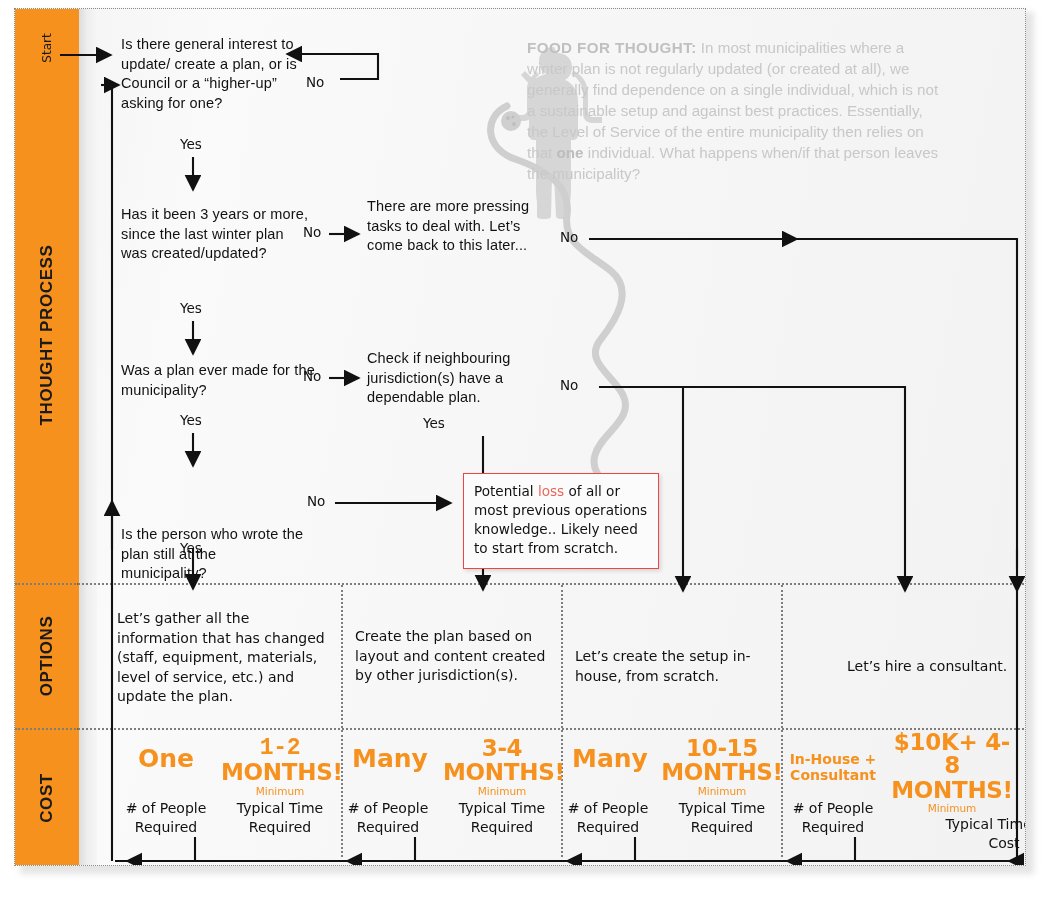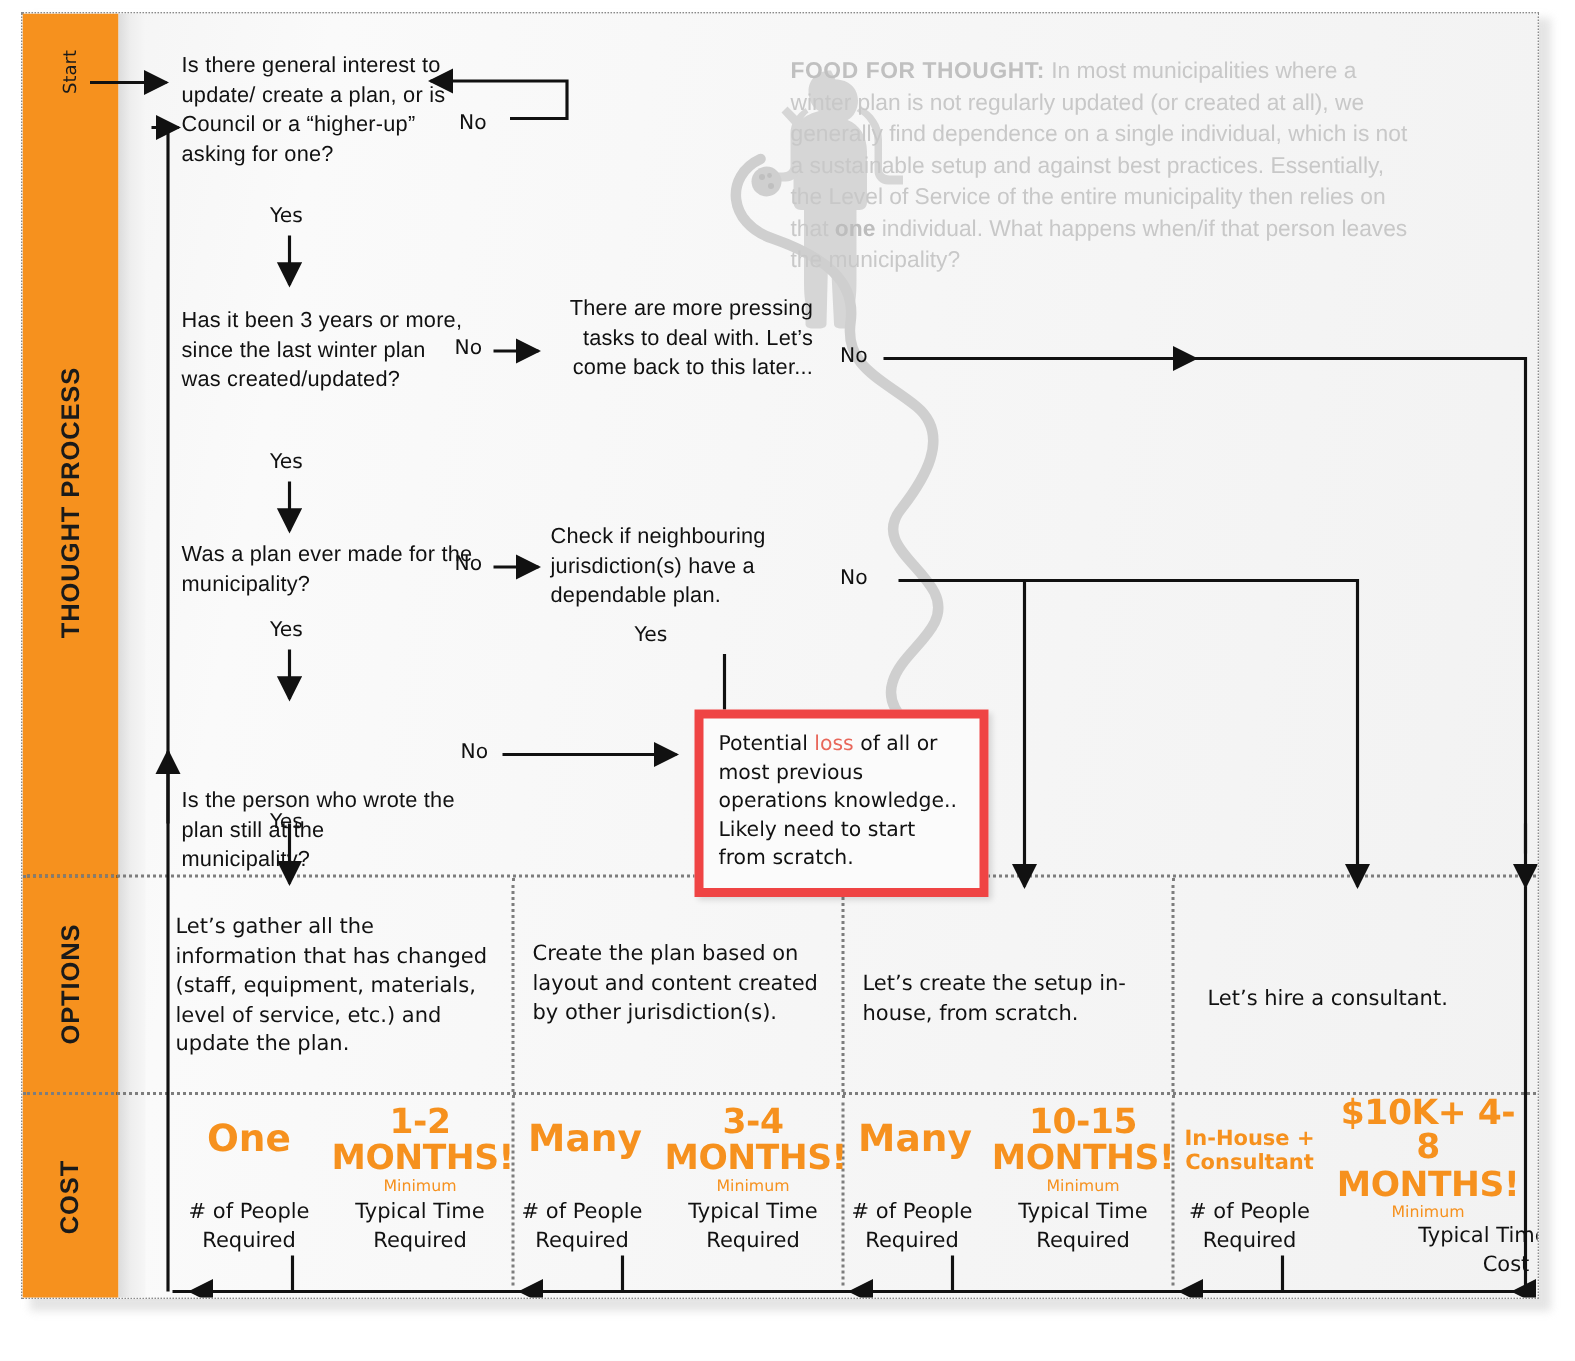--- a/index.html
+++ b/index.html
@@ -85,21 +85,21 @@
   }
   .fft b{color:#c0c0c0;font-weight:bold;letter-spacing:.4px;}
   .fft .one{font-weight:bold;color:#bdbdbd;}
 
   
   .person{position:absolute;left:482px;top:30px;width:120px;height:185px;}
 
   
   .callout{
     position:absolute;left:448px;top:464px;width:196px;
-    background:#fbfbfb;border:6px solid #ef4444;
+    background:#fbfbfb;border:1px solid #ef4444;
     box-shadow:2px 2px 4px rgba(0,0,0,.13);
     padding:8px 10px 10px 10px;
     box-sizing:border-box;
     font-family:"DejaVu Sans",sans-serif;
     font-size:13.6px;line-height:19px;color:#111;
   }
   .callout .loss{color:#e8675b;}
 
   
   .opt{
@@ -243,21 +243,21 @@
 
     <div class="fft">
       <b>FOOD FOR THOUGHT:</b><span> In most municipalities where a winter plan is not regularly updated (or created at all), we generally find dependence on a single individual, which is not a sustainable setup and against best practices. Essentially, the Level of Service of the entire municipality then relies on that </span><span class="one">one</span><span> individual. What happens when/if that person leaves the municipality?</span>
     </div>
 
     <div class="hand" style="left:106px;top:26px;width:185px;">Is there general interest to update/ create a plan, or is Council or a “higher-up” asking for one?</div>
     <div class="hand" style="left:106px;top:196px;width:190px;">Has it been 3 years or more, since the last winter plan was created/updated?</div>
     <div class="hand" style="left:106px;top:352px;width:195px;">Was a plan ever made for the municipality?</div>
     <div class="hand" style="left:106px;top:468px;width:185px;margin-top:48px;">Is the person who wrote the plan still at the municipality?</div>
 
-    <div class="hand" style="left:352px;top:188px;width:175px;text-align:right;">There are more pressing tasks to deal with. Let’s come back to this later...</div>
+    <div class="hand" style="left:352px;top:188px;width:175px;">There are more pressing tasks to deal with. Let’s come back to this later...</div>
     <div class="hand" style="left:352px;top:340px;width:180px;">Check if neighbouring jurisdiction(s) have a dependable plan.</div>
 
     <div class="lbl" style="left:291px;top:65px;">No</div>
     <div class="lbl" style="left:165px;top:127px;">Yes</div>
     <div class="lbl" style="left:288px;top:215px;">No</div>
     <div class="lbl" style="left:165px;top:291px;">Yes</div>
     <div class="lbl" style="left:288px;top:359px;">No</div>
     <div class="lbl" style="left:165px;top:403px;">Yes</div>
     <div class="lbl" style="left:292px;top:484px;">No</div>
     <div class="lbl" style="left:165px;top:531px;">Yes</div>
@@ -265,25 +265,25 @@
     <div class="lbl" style="left:545px;top:368px;">No</div>
     <div class="lbl" style="left:408px;top:406px;">Yes</div>
 
     <div class="callout">
       <span>Potential </span><span class="loss">loss</span><span> of all or most previous operations knowledge.. Likely need to start from scratch.</span>
     </div>
 
     <div class="opt" style="left:102px;top:600px;width:210px;">Let’s gather all the information that has changed (staff, equipment, materials, level of service, etc.) and update the plan.</div>
     <div class="opt" style="left:340px;top:618px;width:195px;">Create the plan based on layout and content created by other jurisdiction(s).</div>
     <div class="opt" style="left:560px;top:638px;width:190px;">Let’s create the setup in-house, from scratch.</div>
-    <div class="opt" style="left:790px;top:648px;width:200px;">Let’s hire a consultant.</div>
+    <div class="opt" style="left:832px;top:648px;width:200px;">Let’s hire a consultant.</div>
 
     <div class="cost-num cost-big" style="left:96px;top:737px;width:110px;">One</div>
     <div class="cost-cap" style="left:92px;top:790px;width:118px;"># of People Required</div>
-    <div class="cost-num cost-months" style="left:206px;top:728px;width:118px;">1-2</div>
+    <div class="cost-num cost-months" style="left:206px;top:728px;width:118px;font-family:Liberation Mono, monospace;">1-2</div>
     <div class="cost-num cost-months" style="left:206px;top:752px;width:118px;">MONTHS!</div>
     <div class="cost-num cost-min" style="left:206px;top:776px;width:118px;">Minimum</div>
     <div class="cost-cap" style="left:204px;top:790px;width:122px;">Typical Time Required</div>
 
     <div class="cost-num cost-big" style="left:320px;top:737px;width:110px;">Many</div>
     <div class="cost-cap" style="left:314px;top:790px;width:118px;"># of People Required</div>
     <div class="cost-num cost-months" style="left:428px;top:728px;width:118px;">3-4</div>
     <div class="cost-num cost-months" style="left:428px;top:752px;width:118px;">MONTHS!</div>
     <div class="cost-num cost-min" style="left:428px;top:776px;width:118px;">Minimum</div>
     <div class="cost-cap" style="left:426px;top:790px;width:122px;">Typical Time Required</div>

